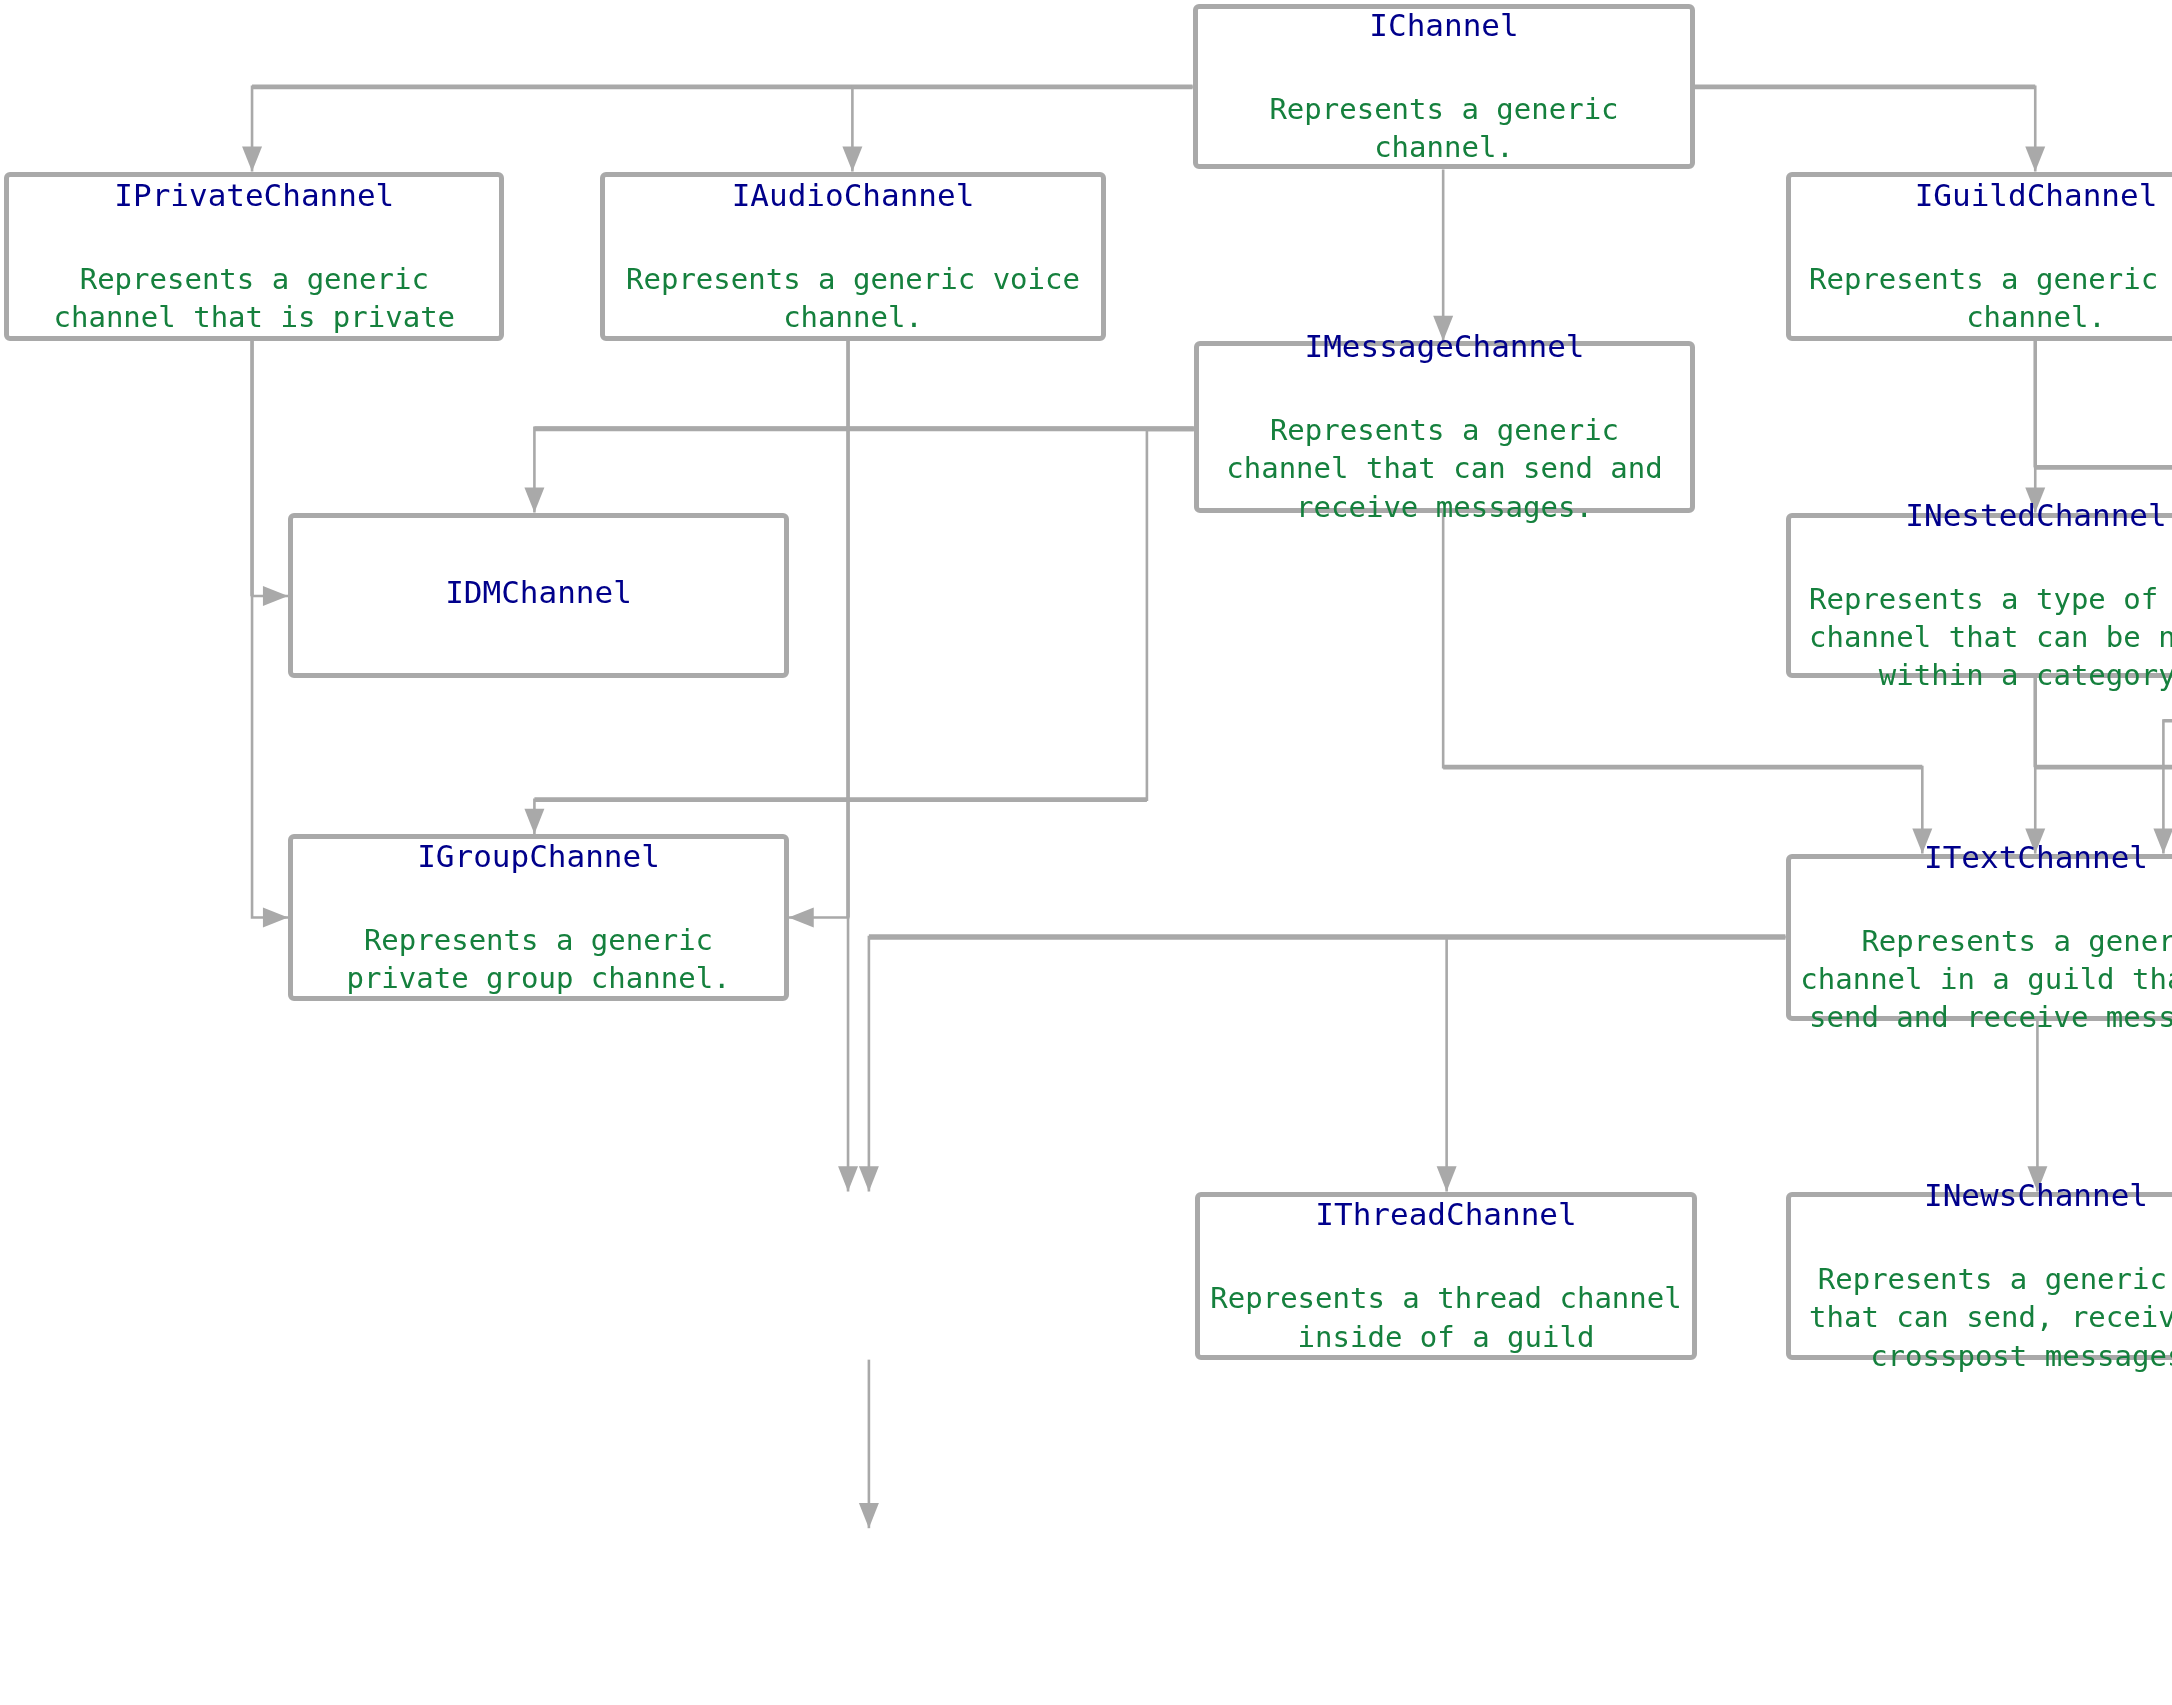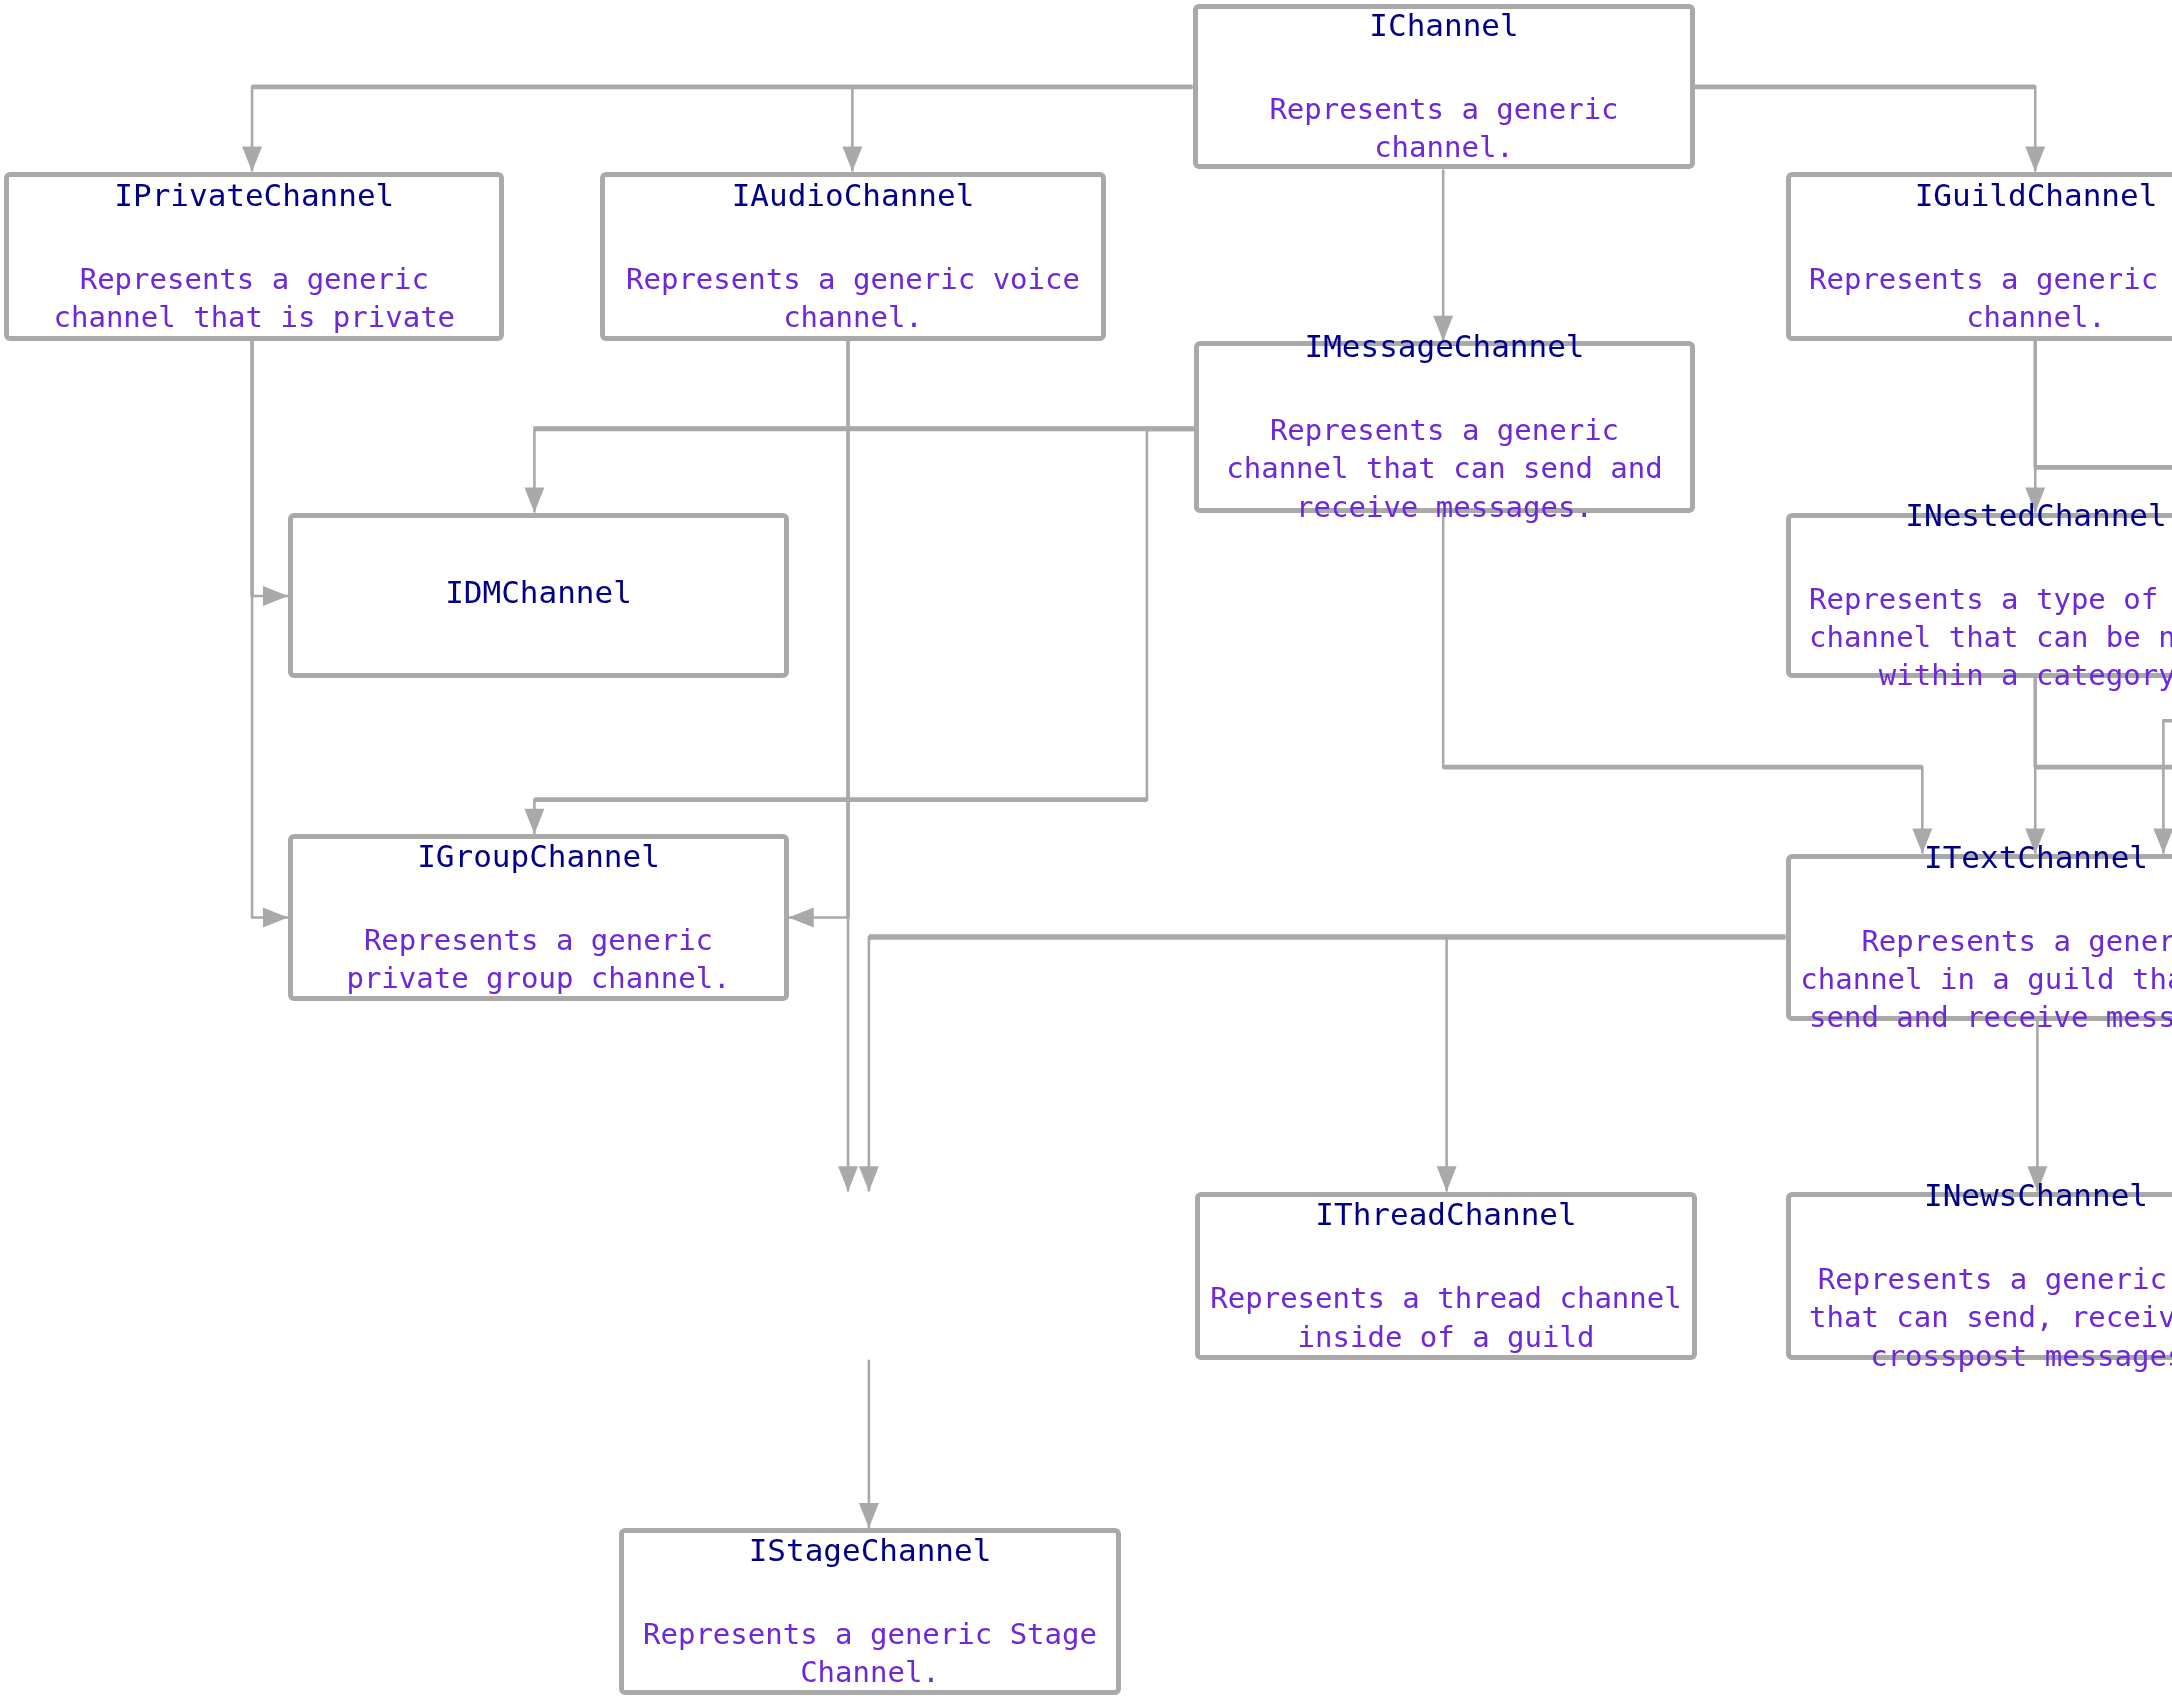--- a/index.html
+++ b/index.html
@@ -27,21 +27,21 @@
     gap:40px;
   }
   .node .t{
     color:#00008b;
     font-size:31px;
     line-height:1.2;
     margin-bottom:6px;
     white-space:nowrap;
   }
   .node .d{
-    color:#6d28d9;
+    color:#15803d;
     font-size:29px;
     line-height:1.32;
   }
   polyline, line{stroke:#a9a9a9;fill:none;}
   .e{stroke-width:6;}
   .trunk{stroke-width:11;}
   .trunkthick{stroke-width:13;}
   .trunkv{stroke-width:8;}
 </style>
 </head>
@@ -144,19 +144,15 @@
   <div class="node" style="left:1195px;top:1192px;width:502px;height:168px">
     <div class="t">IThreadChannel</div>
     <div class="d">Represents a thread channel inside of a guild</div>
   </div>
 
   <div class="node" style="left:1786px;top:1192px;width:500px;height:168px">
     <div class="t">INewsChannel</div>
     <div class="d">Represents a generic news that can send, receive and crosspost messages.</div>
   </div>
 
-  <div class="node" style="left:619px;top:1528px;width:502px;height:167px">
-    <div class="t">IStageChannel</div>
-    <div class="d">Represents a generic Stage Channel.</div>
-  </div>
 
 </div>
 
 
 </body></html>

